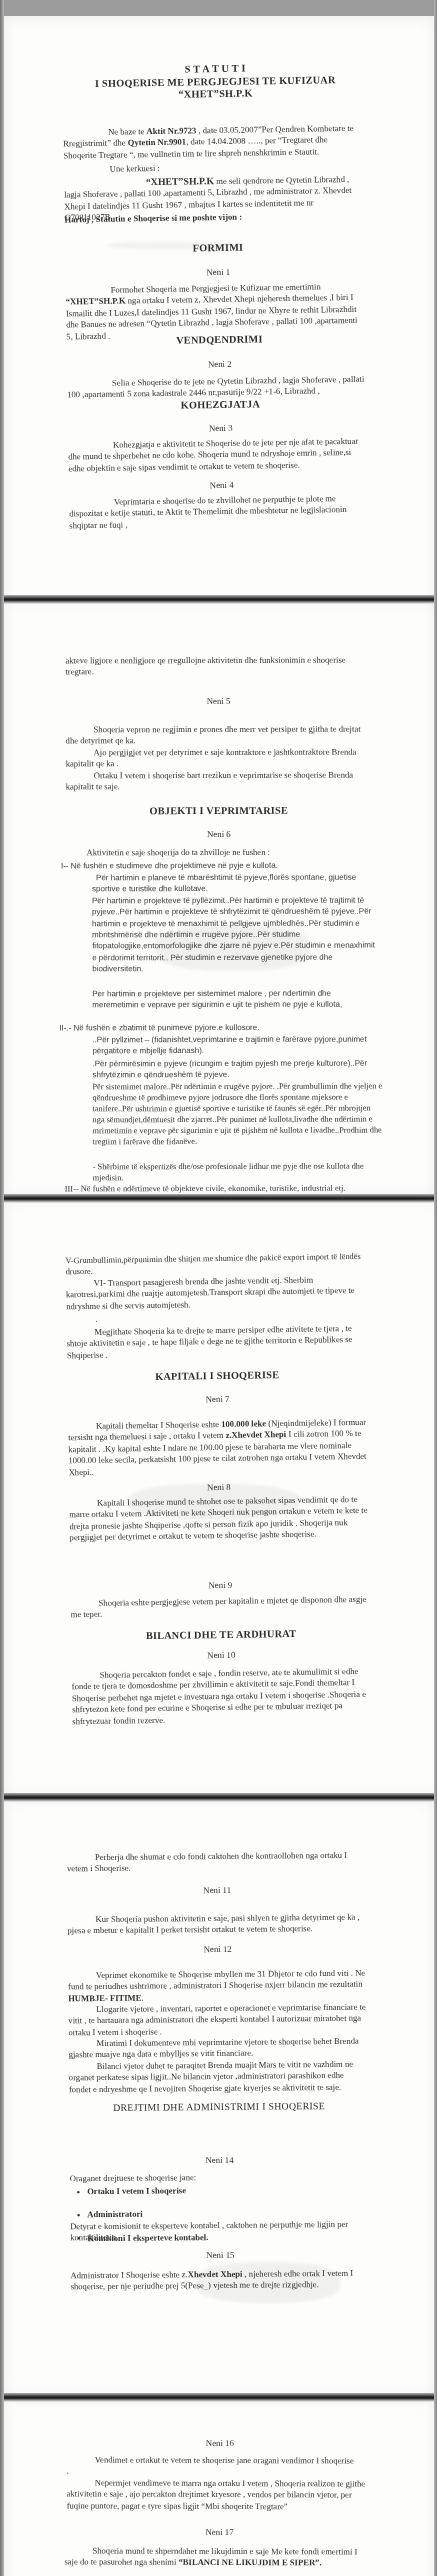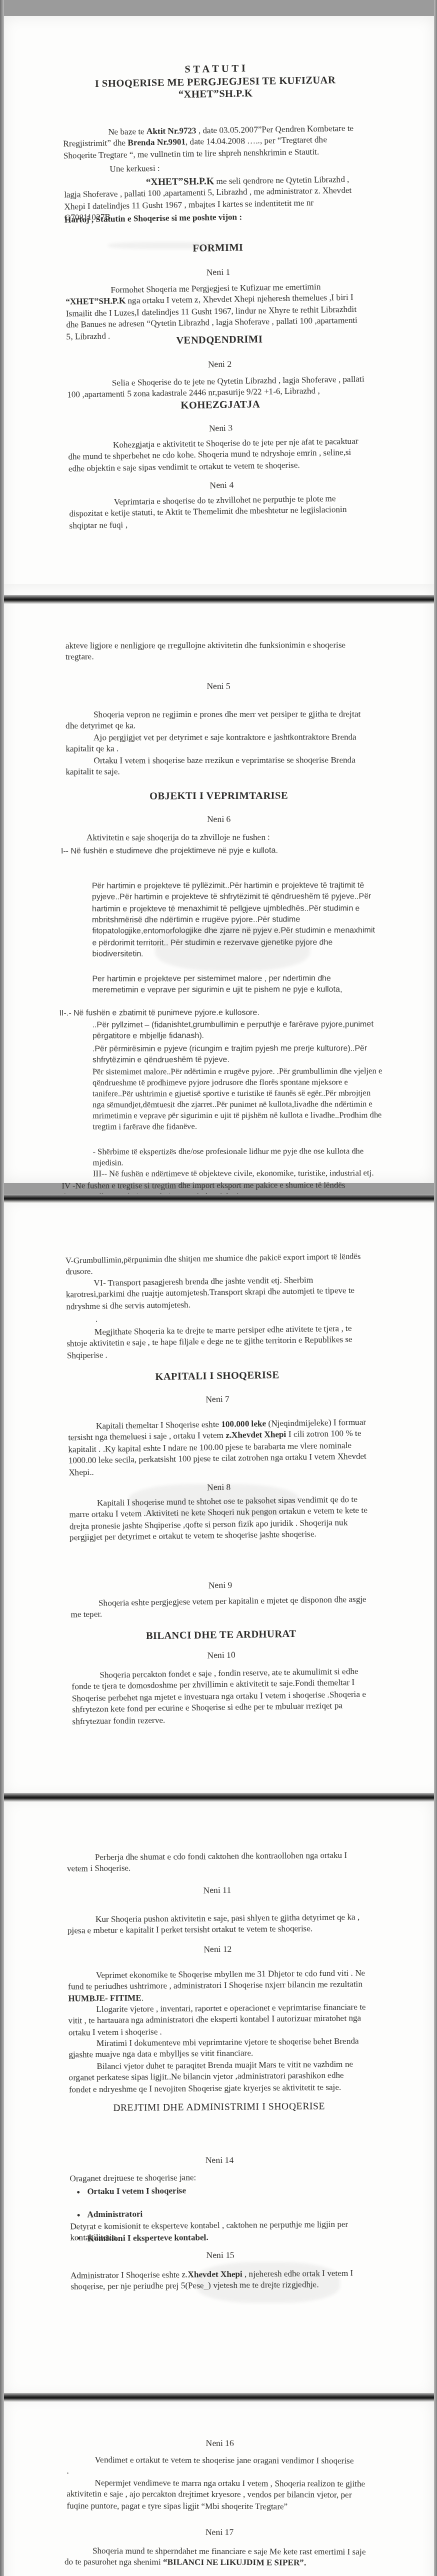--- a/index.html
+++ b/index.html
@@ -30,57 +30,58 @@
 </head>
 <body>
 
 <div id="canvas">
 
   <div class="page" style="top:16px;">
     <div class="content" style="transform:rotate(-0.9deg);">
       <div class="c center h" style="top:47px;">S T A T U T I</div>
       <div class="c center h" style="top:60px;">I SHOQERISE ME PERGJEGJESI TE KUFIZUAR</div>
       <div class="c center h" style="top:72px;">“XHET”SH.P.K</div>
-      <div class="c p ind88" style="top:109px;left:63px;width:291px;"><span>Ne baze te </span><span class="b">Aktit Nr.9723 </span><span>, date 03.05.2007”Per Qendren Kombetare te Rregjistrimit” dhe </span><span class="b">Brenda Nr.9901</span><span>, date 14.04.2008 ….., per “Tregtaret dhe Shoqerite Tregtare “,  me vullnetin tim te lire shpreh nenshkrimin e Stautit.</span></div>
+      <div class="c p ind88" style="top:109px;left:63px;width:291px;"><span>Ne baze te </span><span class="b">Aktit Nr.9723 </span><span>, date 03.05.2007”Per Qendren Kombetare te Rregjistrimit” dhe </span><span class="b">Qytetin Nr.9901</span><span>, date 14.04.2008 ….., per “Tregtaret dhe Shoqerite Tregtare “,  me vullnetin tim te lire shpreh nenshkrimin e Stautit.</span></div>
       <div class="c p" style="top:146px;left:109px;">Une kerkuesi :</div>
       <div class="c p ind160" style="top:158px;left:63px;width:294px;"><span class="b" style="font-size:9.8px;">“XHET”SH.P.K</span><span> me seli qendrore ne Qytetin Librazhd , lagja Shoferave , pallati 100 ,apartamenti 5, Librazhd , me administrator z. Xhevdet Xhepi  I datelindjes 11 Gusht 1967 , mbajtes I kartes se indentitetit me nr G70811027B</span></div>
       <div class="c p b" style="top:196px;left:63px;width:299px;">Hartoj , Statutin  e Shoqerise si me poshte vijon :</div>
       <div class="c center h" style="top:226px;">FORMIMI</div>
       <div class="c center neni" style="top:251px;">Neni 1</div>
       <div class="c p ind88" style="top:267px;left:63px;width:299px;"><span>Formohet Shoqeria me Pergjegjesi te Kufizuar me emertimin </span><span class="b">“XHET”SH.P.K</span><span> nga ortaku I  vetem z, Xhevdet Xhepi  njeheresh  themelues ,I biri I Ismailit dhe  I Luzes,I datelindjes 11 Gusht 1967, lindur ne Xhyre  te rethit Librazhdit  dhe Banues ne adresen “Qytetin Librazhd , lagja Shoferave , pallati 100 ,apartamenti 5, Librazhd .</span></div>
       <div class="c center h" style="top:318px;">VENDQENDRIMI</div>
       <div class="c center neni" style="top:343px;">Neni 2</div>
       <div class="c p ind88" style="top:360px;left:63px;width:299px;">Selia e Shoqerise do te jete ne Qytetin Librazhd , lagja Shoferave , pallati 100 ,apartamenti 5 zona kadastrale 2446 nr,pasurije 9/22 +1-6, Librazhd ,</div>
       <div class="c center h" style="top:383px;">KOHEZGJATJA</div>
       <div class="c center neni" style="top:407px;">Neni 3</div>
       <div class="c p ind88" style="top:422px;left:63px;width:301px;">Kohezgjatja e aktivitetit te Shoqerise do te jete per nje afat te pacaktuar dhe mund te shperbehet ne cdo kohe. Shoqeria mund te ndryshoje emrin , seline,si edhe objektin e saje sipas vendimit te ortakut te vetem te shoqerise.</div>
       <div class="c center neni" style="top:464px;">Neni 4</div>
       <div class="c p ind88" style="top:479px;left:63px;width:299px;">Veprimtaria e shoqerise do te zhvillohet ne perputhje te plote me dispozitat e ketije statuti, te Aktit te Themelimit dhe mbeshtetur ne legjislacionin shqiptar ne fuqi ,</div>
     </div>
   </div>
 
-  <div class="page" style="top:584px;">
+  <div class="page" style="top:599px;">
     <div class="content" style="transform:rotate(-0.15deg);">
       <div class="c p" style="top:56px;left:63px;width:289px;">akteve ligjore e nenligjore qe rregullojne aktivitetin dhe funksionimin e shoqerise tregtare.</div>
       <div class="c center neni" style="top:97px;">Neni 5</div>
       <div class="c p ind55" style="top:125px;left:63px;width:296px;">Shoqeria vepron ne regjimin e prones dhe merr vet persiper te gjitha te drejtat dhe detyrimet qe ka.</div>
       <div class="c p ind55" style="top:148px;left:63px;width:296px;">Ajo pergjigjet vet per detyrimet e saje kontraktore e jashtkontraktore Brenda kapitalit qe ka .</div>
-      <div class="c p ind55" style="top:171px;left:63px;width:296px;">Ortaku I vetem i shoqerise baze rrezikun e veprimtarise se shoqerise Brenda kapitalit te saje.</div>
+      <div class="c p ind55" style="top:171px;left:63px;width:296px;">Ortaku I vetem i shoqerise bart rrezikun e veprimtarise se shoqerise Brenda kapitalit te saje.</div>
       <div class="c center h" style="top:206px;">OBJEKTI I VEPRIMTARISE</div>
       <div class="c center neni" style="top:230px;">Neni 6</div>
       <div class="c p ind40" style="top:248px;left:63px;width:296px;text-indent:20.6px;">Aktivitetin e saje shoqerija do ta zhvilloje ne fushen :</div>
       <div class="c sans" style="top:261px;left:58px;width:309px;">I-- Në fushën e studimeve dhe projektimeve  në pyje e kullota.</div>
+      <div class="c sans" style="top:273px;left:89px;width:283px;text-indent:4.1px;">Për hartimin e planeve të mbarështimit të pyjeve,florës spontane, gjuetise sportive e turistike dhe kullotave.</div>
       <div class="c sans" style="top:296px;left:89px;width:287px;">Për hartimin e projekteve të pyllëzimit..Për hartimin e projekteve të trajtimit të pyjeve..Për hartimin e projekteve të shfrytëzimit të qëndrueshëm të pyjeve..Për hartimin e projekteve të menaxhimit të pellgjeve ujmbledhës..Për studimin e mbritshmërisë dhe ndërtimin e rrugëve  pyjore..Për studime fitopatologjike,entomorfologjike dhe zjarre në pyjev e.Për studimin e menaxhimit e përdorimit territorit.. Për studimin e rezervave gjenetike pyjore dhe biodiversitetin.</div>
       <div class="c sans" style="top:389px;left:89px;width:286px;">Per hartimin e projekteve per sistemimet malore , per ndertimin dhe meremetimin e veprave per sigurimin e ujit te pishem ne pyje e kullota,</div>
       <div class="c sans" style="top:423px;left:56px;width:309px;">II-.- Në fushën e zbatimit të punimeve pyjore.e kullosore.</div>
-      <div class="c sans" style="top:435px;left:89px;width:283px;">..Për pyllzimet – (fidanishtet,grumbullimin e perputhje e farërave pyjore,punimet përgatitore e mbjellje fidanash).</div>
+      <div class="c sans" style="top:435px;left:89px;width:283px;">..Për pyllzimet – (fidanishtet,veprimtarine e trajtimin e farërave pyjore,punimet përgatitore e mbjellje fidanash).</div>
       <div class="c sans" style="top:459px;left:89px;width:284px;">.Për përmirësimin e pyjeve (ricungim e trajtim pyjesh me prerje kulturore)..Për shfrytëzimin e qëndrueshëm të pyjeve.</div>
       <div class="c p" style="top:482px;left:89px;width:291px;font-size:8.3px;">Për sistemimet malore..Për ndërtimin e rrugëve pyjore. .Për grumbullimin dhe vjeljen e qëndrueshme të prodhimeve  pyjore jodrusore dhe florës spontane mjeksore e tanifere..Për ushtrimin e gjuetisë sportive e turistike të faunës së egër..Për mbrojtjen nga sëmundjet,dëmtuesit dhe zjarret..Për punimet në kullota,livadhe dhe ndërtimin e mrimetimin e veprave për sigurimin e ujit të pijshëm në kullota e livadhe..Prodhim dhe tregtim i farërave dhe fidanëve.</div>
       <div class="c p" style="top:562px;left:89px;width:283px;font-size:8.3px;">- Shërbime të ekspertizës dhe/ose profesionale lidhur me pyje dhe ose kullota dhe mjedisin.</div>
-      <div class="c p" style="top:584px;left:61px;width:309px;font-size:8.4px;text-align:right;">III-- Në fushën e ndërtimeve të objekteve civile, ekonomike, turistike, industrial etj.</div>
+      <div class="c p" style="top:584px;left:61px;width:309px;font-size:8.4px;">III-- Në fushën e ndërtimeve të objekteve civile, ekonomike, turistike, industrial etj.</div>
       <div class="c p" style="top:596px;left:58px;width:309px;font-size:8.4px;">IV -Ne fushen e tregtise  si tregtim dhe import eksport  me pakice e shumice të lëndës drusore,mallrave ushqimore, bujqesore,  industrial etj.</div>
     </div>
   </div>
 
   <div class="page" style="top:1198px;padding-left:10px;">
     <div class="content" style="transform:rotate(-0.85deg);">
       <div class="c p" style="top:55px;left:66px;width:303px;font-size:8.4px;">V-Grumbullimin,përpunimin dhe shitjen me shumice dhe pakicë export import të lëndës drusore.</div>
       <div class="c p ind55" style="top:78px;left:66px;width:301px;">VI- Transport pasagjeresh brenda dhe jashte vendit etj. Sherbim karotresi,parkimi dhe ruajtje automjetesh.Transport skrapi dhe automjeti te tipeve te ndryshme  si dhe servis automjetesh.</div>
       <div class="c p" style="top:114px;left:95px;">.</div>
       <div class="c p ind55" style="top:127px;left:66px;width:299px;">Megjithate Shoqeria ka te drejte te marre persiper edhe ativitete te tjera , te shtoje aktivitetin e saje , te hape filjale e dege ne te gjithe territorin e Republikes se Shqiperise .</div>
@@ -118,21 +119,21 @@
       <div class="c p" style="top:471px;left:66px;width:298px;"><span>Administrator I Shoqerise eshte z.</span><span class="b">Xhevdet Xhepi</span><span> , njeheresh edhe ortak I vetem I shoqerise, per nje periudhe prej 5(Pese_) vjetesh me te drejte rizgjedhje.</span></div>
     </div>
   </div>
 
   <div class="page" style="top:2397px;">
     <div class="content" style="transform:rotate(0.2deg);">
       <div class="c center neni" style="top:41px;">Neni 16</div>
       <div class="c p ind55" style="top:58px;left:63px;width:291px;">Vendimet e ortakut te vetem te shoqerise jane oragani vendimor I shoqerise .</div>
       <div class="c p ind55" style="top:81px;left:63px;width:301px;">Nepermjet vendimeve te marra nga ortaku I vetem , Shoqeria realizon te gjithe aktivitetin e saje , ajo percakton drejtimet kryesore , vendos per bilancin vjetor, per fuqine puntore, pagat e tyre sipas ligjit “Mbi shoqerite Tregtare”</div>
       <div class="c center neni" style="top:130px;">Neni 17</div>
-      <div class="c p ind55" style="top:149px;left:61px;width:304px;"><span>Shoqeria mund te shperndahet me financiare e saje Me kete rast emertimi I saje do te pasurohet nga shenimi </span><span class="b">“BILANCI NE LIKUJDIM E SIPER”.</span></div>
+      <div class="c p ind55" style="top:149px;left:61px;width:304px;"><span>Shoqeria mund te shperndahet me likujdimin e saje Me kete fondi emertimi I saje do te pasurohet nga shenimi </span><span class="b">“BILANCI NE LIKUJDIM E SIPER”.</span></div>
 
     </div>
   </div>
 
   <div class="sep" style="top:595px;"></div>
   <div class="sep" style="top:1194px;"></div>
   <div class="sep" style="top:1793px;"></div>
   <div class="sep" style="top:2393px;"></div>
 
   <div class="edge" style="left:0;"></div>

